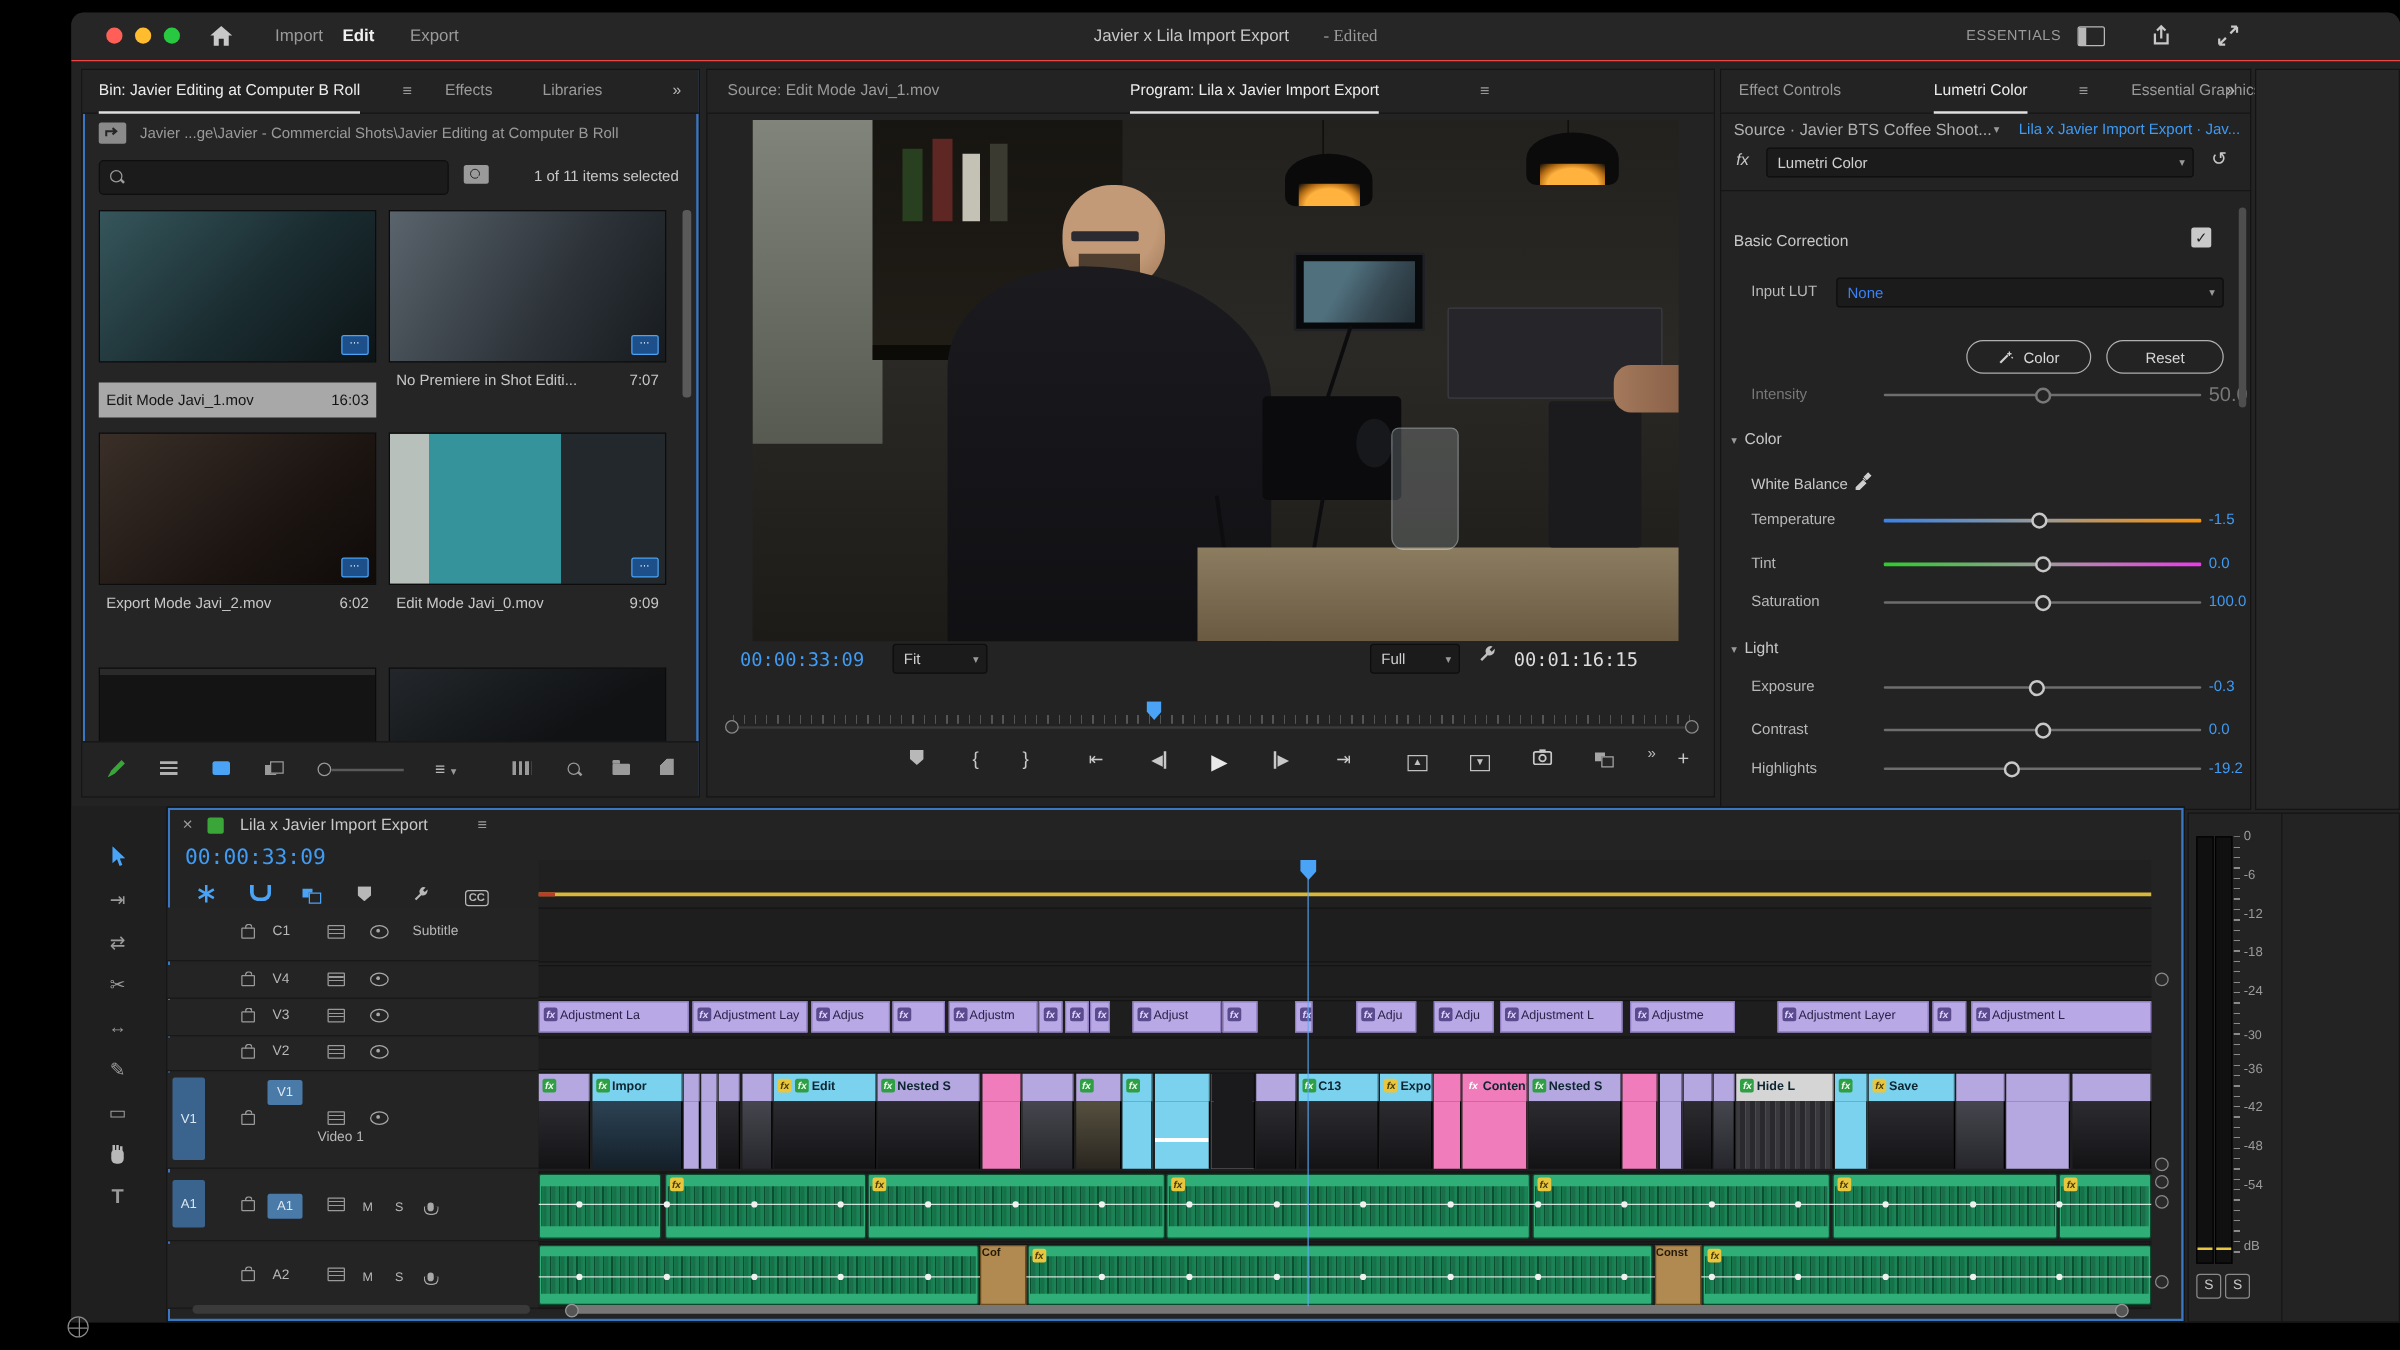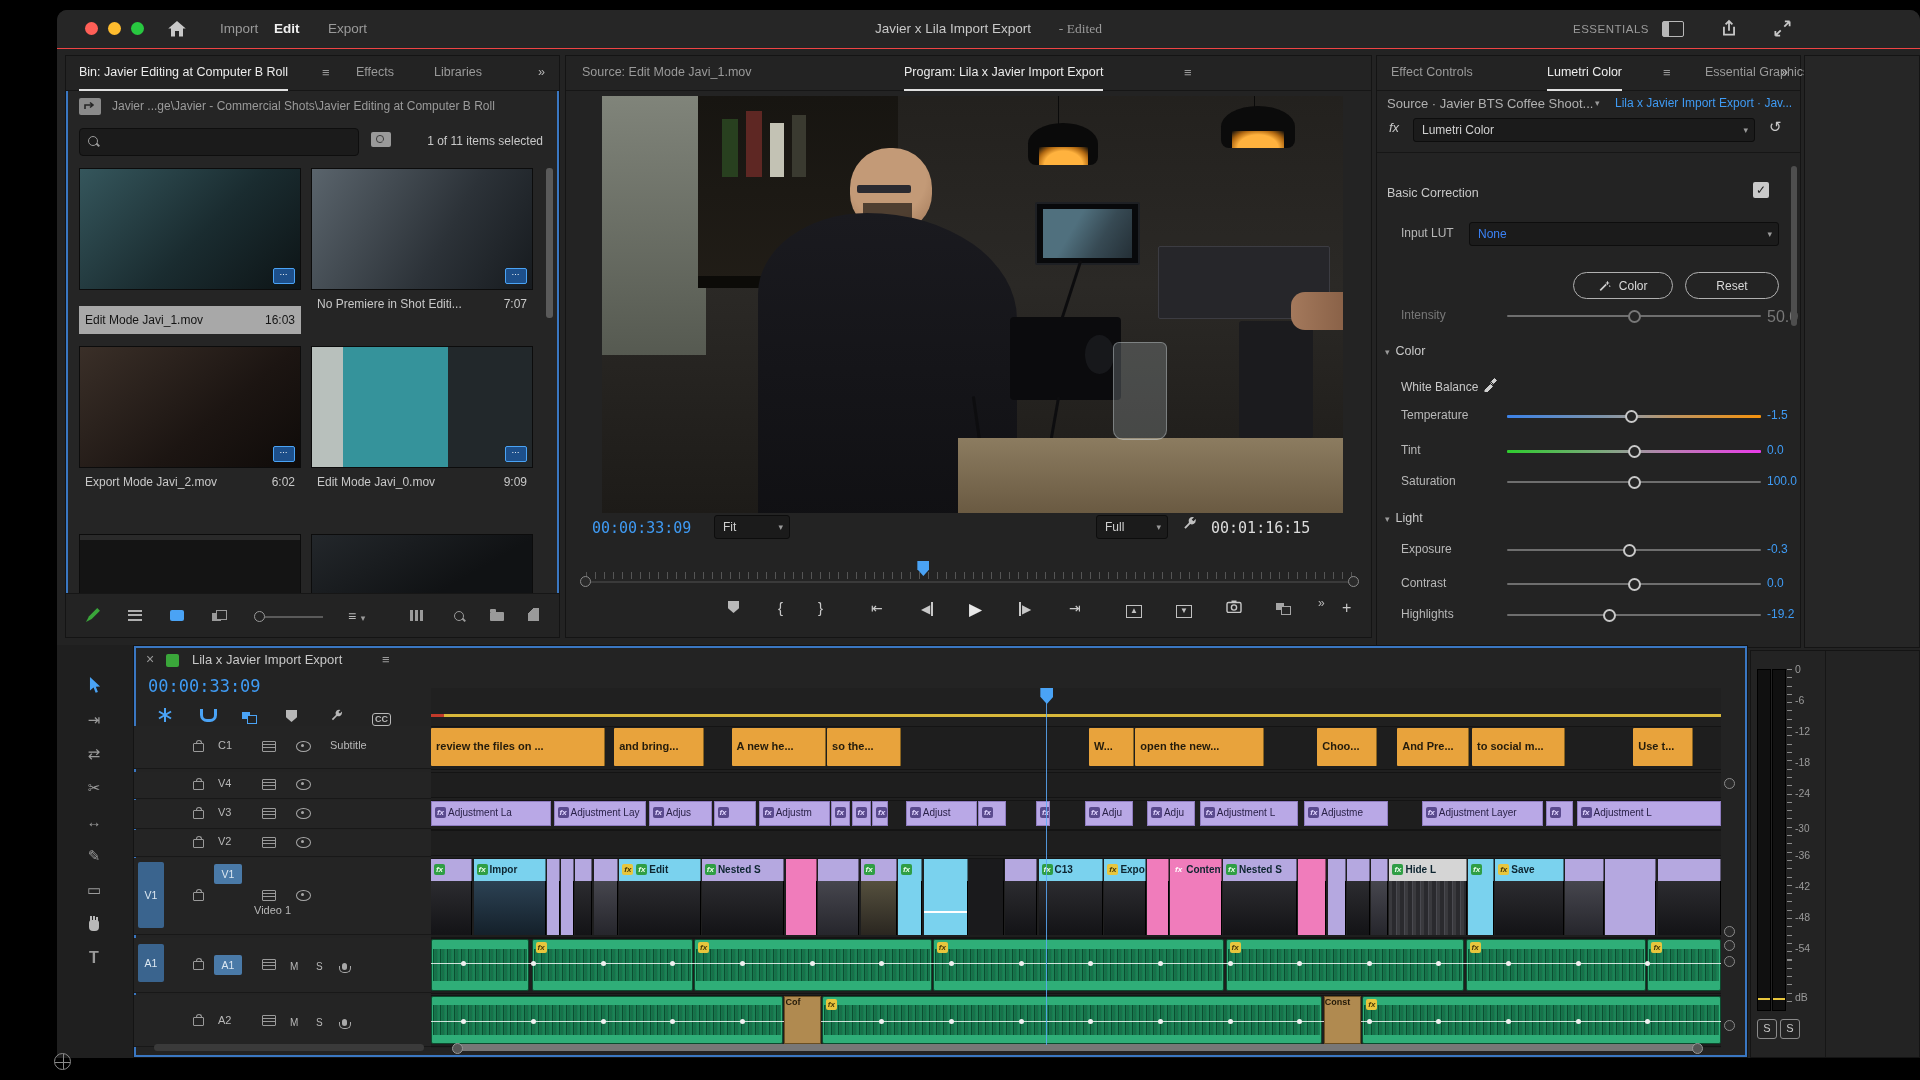--- a/index.html
+++ b/index.html
@@ -482,32 +482,20 @@
       <div class="abs" style="left:0;top:26px;width:100%;height:3px;background:#d8b83a;">
         <div class="abs" style="left:0;top:0;width:1%;height:100%;background:#c23a2a;"></div>
       </div>
       <div class="lane" style="top:38px;height:42px;"></div>
       <div class="lane" style="top:84px;height:24px;"></div>
       <div class="lane" style="top:112px;height:28px;"></div>
       <div class="lane" style="top:142px;height:24px;"></div>
       <div class="lane" style="top:170px;height:78px;"></div>
       <div class="lane" style="top:250px;height:54px;"></div>
       <div class="lane" style="top:307px;height:50px;"></div>
-      <div id="subTrack" class="abs" style="left:0;top:40px;width:100%;height:38px;">
-          <div class="subclip" style="left: 0%; width: 13.5%;">review the files on ...</div>
-          <div class="subclip" style="left: 14.2%; width: 7%;">and bring...</div>
-          <div class="subclip" style="left: 23.3%; width: 7.3%;">A new he...</div>
-          <div class="subclip" style="left: 30.7%; width: 5.7%;">so the...</div>
-          <div class="subclip" style="left: 51%; width: 3.5%;">W...</div>
-          <div class="subclip" style="left: 54.6%; width: 10%;">open the new...</div>
-          <div class="subclip" style="left: 68.7%; width: 4.6%;">Choo...</div>
-          <div class="subclip" style="left: 74.9%; width: 5.6%;">And Pre...</div>
-          <div class="subclip" style="left: 80.7%; width: 7.2%;">to social m...</div>
-          <div class="subclip" style="left: 93.2%; width: 4.6%;">Use t...</div>
-        </div>
       <div id="adjTrack" class="abs" style="left:0;top:113px;width:100%;height:25px;">
           <div class="adjclip" style="left: 0%; width: 9.3%;"><span class="fxb p">fx</span><span>Adjustment La</span></div>
           <div class="adjclip" style="left: 9.5%; width: 7.2%;"><span class="fxb p">fx</span><span>Adjustment Lay</span></div>
           <div class="adjclip" style="left: 16.9%; width: 4.9%;"><span class="fxb p">fx</span><span>Adjus</span></div>
           <div class="adjclip" style="left: 21.9%; width: 3.3%;"><span class="fxb p">fx</span></div>
           <div class="adjclip" style="left: 25.4%; width: 5.5%;"><span class="fxb p">fx</span><span>Adjustm</span></div>
           <div class="adjclip" style="left: 31%; width: 1.5%;"><span class="fxb p">fx</span></div>
           <div class="adjclip" style="left: 32.6%; width: 1.5%;"><span class="fxb p">fx</span></div>
           <div class="adjclip" style="left: 34.2%; width: 1.2%;"><span class="fxb p">fx</span></div>
           <div class="adjclip" style="left: 36.8%; width: 5.5%;"><span class="fxb p">fx</span><span>Adjust</span></div>

